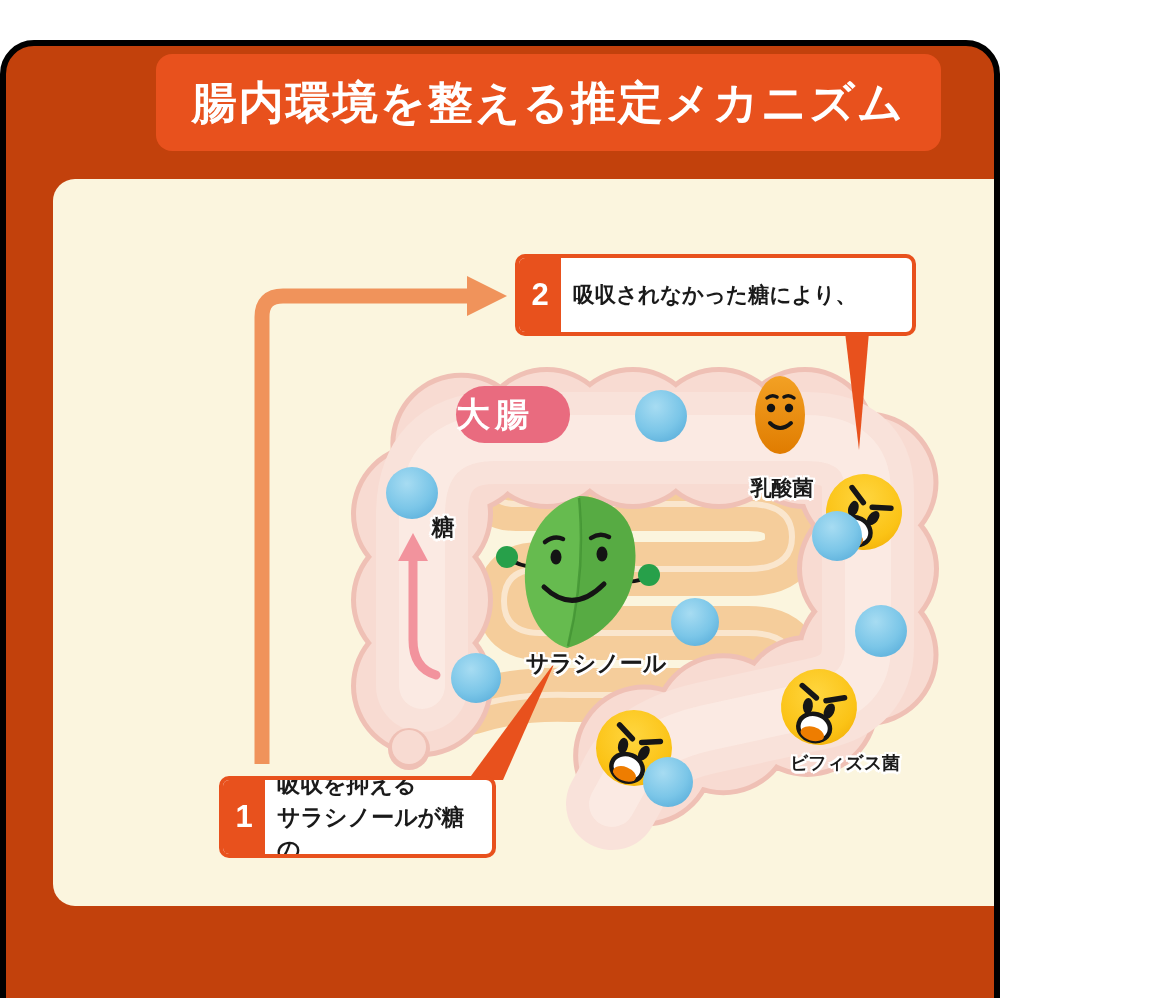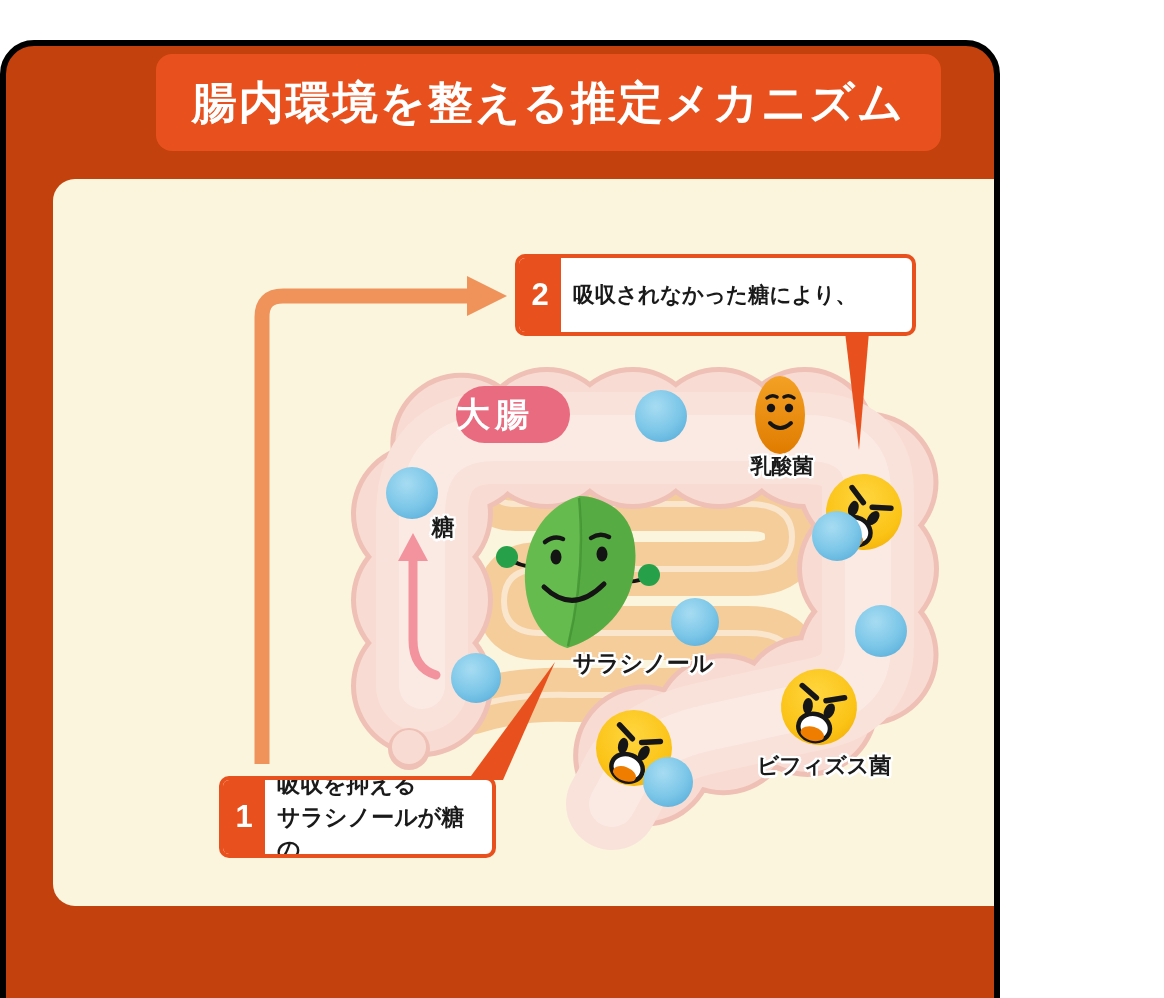--- a/index.html
+++ b/index.html
@@ -30,23 +30,23 @@
   .pill-large{left:450px;top:340px;width:114px;height:57px;background:#E96B7F;font-size:34px;}
   .pill-small{left:641px;top:465px;width:131px;height:62px;background:#EE9148;font-size:34px;}
 
   .jp-label{
     position:absolute;transform:translateX(-50%);
     font-weight:900;color:#1A1A1A;white-space:nowrap;
     text-shadow:-2px -2px 0 #fff,2px -2px 0 #fff,-2px 2px 0 #fff,2px 2px 0 #fff,
                  0 -2.5px 0 #fff,0 2.5px 0 #fff,-2.5px 0 0 #fff,2.5px 0 0 #fff;
   }
   .lbl-sugar{left:437px;top:466px;font-size:23px;}
-  .lbl-lactic{left:776px;top:406px;font-size:21px;}
-  .lbl-salacinol{left:637px;top:602px;font-size:23px;}
-  .lbl-bifido{left:818px;top:705px;font-size:22px;}
+  .lbl-lactic{left:776px;top:428px;font-size:21px;}
+  .lbl-salacinol{left:590px;top:602px;font-size:23px;}
+  .lbl-bifido{left:839px;top:705px;font-size:18px;}
 
   .callout{
     position:absolute;display:flex;align-items:stretch;
     background:#fff;border:4px solid #E8511D;border-radius:10px;
     box-sizing:border-box;overflow:hidden;
   }
   .callout .num{
     background:#E8511D;color:#fff;font-weight:900;font-size:31px;
     display:flex;align-items:center;justify-content:center;flex:0 0 42px;
   }

